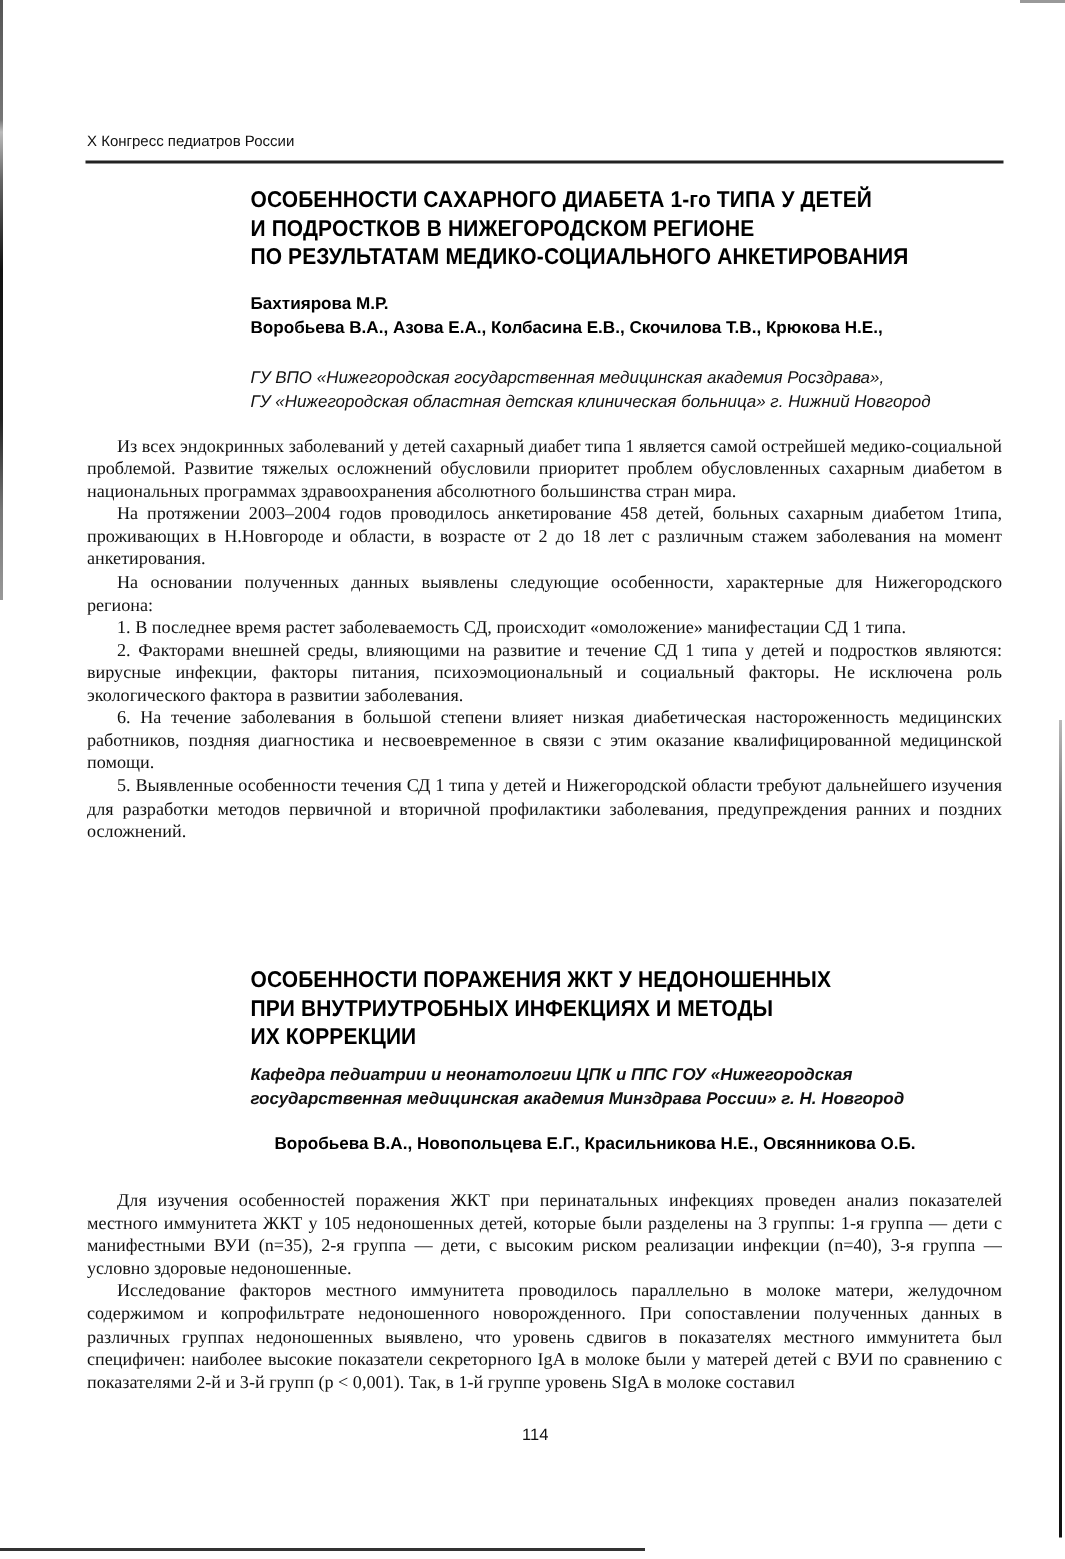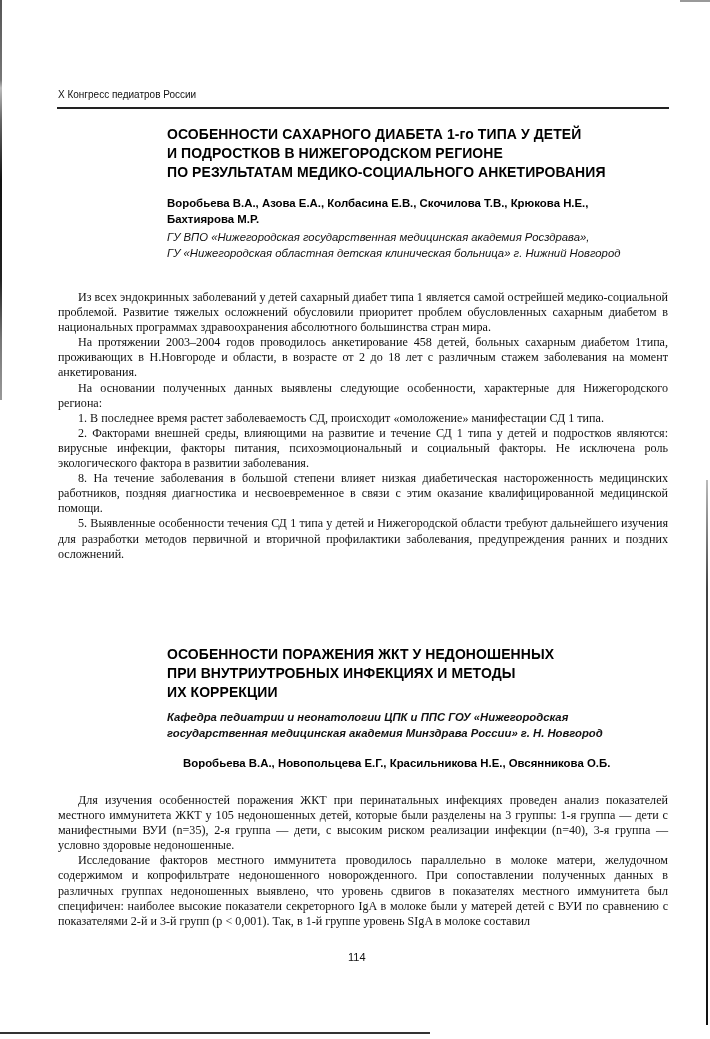--- a/index.html
+++ b/index.html
@@ -32,36 +32,36 @@
 <div class="running-head">X Конгресс педиатров России</div>
 <div class="head-rule"></div>
 
 <div class="title" style="top:124px;">
   <div>ОСОБЕННОСТИ САХАРНОГО ДИАБЕТА 1-го ТИПА  У ДЕТЕЙ</div>
   <div>И ПОДРОСТКОВ В НИЖЕГОРОДСКОМ РЕГИОНЕ</div>
   <div>ПО РЕЗУЛЬТАТАМ МЕДИКО-СОЦИАЛЬНОГО АНКЕТИРОВАНИЯ</div>
 </div>
 
 <div class="authors" style="top:195px;">
+  <div>Бахтиярова М.Р.</div>
   <div>Воробьева В.А., Азова Е.А., Колбасина Е.В., Скочилова Т.В., Крюкова Н.Е.,</div>
-  <div>Бахтиярова М.Р.</div>
 </div>
 
-<div class="affil" style="top:229px;">
+<div class="affil" style="top:244px;">
   <div>ГУ ВПО «Нижегородская государственная медицинская академия Росздрава»,</div>
   <div>ГУ «Нижегородская областная детская клиническая больница» г. Нижний Новгород</div>
 </div>
 
 <div class="body" style="top:290px;">
   <p>Из всех эндокринных заболеваний у детей сахарный диабет типа 1 является самой острейшей медико-социальной проблемой. Развитие тяжелых осложнений обусловили приоритет проблем обусловленных сахарным диабетом в национальных программах здравоохранения абсолютного большинства стран мира.</p>
   <p>На протяжении 2003–2004 годов проводилось анкетирование 458 детей, больных сахарным диабетом 1типа, проживающих в Н.Новгороде и области, в возрасте от 2 до 18 лет с различным стажем заболевания на момент анкетирования.</p>
   <p>На основании полученных данных выявлены следующие особенности, характерные для Нижегородского региона:</p>
   <p>1. В последнее время растет заболеваемость СД, происходит «омоложение» манифестации СД 1 типа.</p>
   <p>2. Факторами внешней среды, влияющими на развитие и течение СД 1 типа у детей и подростков являются: вирусные инфекции, факторы питания, психоэмоциональный и социальный факторы. Не исключена роль экологического фактора в развитии заболевания.</p>
-  <p>8. На течение заболевания в большой степени влияет низкая диабетическая настороженность медицинских работников, поздняя диагностика и несвоевременное в связи с этим оказание квалифицированной медицинской помощи.</p>
+  <p>6. На течение заболевания в большой степени влияет низкая диабетическая настороженность медицинских работников, поздняя диагностика и несвоевременное в связи с этим оказание квалифицированной медицинской помощи.</p>
   <p>5. Выявленные особенности течения СД 1 типа у детей и Нижегородской области требуют дальнейшего изучения для разработки методов первичной и вторичной профилактики заболевания, предупреждения ранних и поздних осложнений.</p>
 </div>
 
 <div class="title" style="top:644px;">
   <div>ОСОБЕННОСТИ ПОРАЖЕНИЯ ЖКТ У НЕДОНОШЕННЫХ</div>
   <div>ПРИ ВНУТРИУТРОБНЫХ ИНФЕКЦИЯХ И МЕТОДЫ</div>
   <div>ИХ КОРРЕКЦИИ</div>
 </div>
 
 <div class="authors" style="top:755px;padding-left:16px;">

